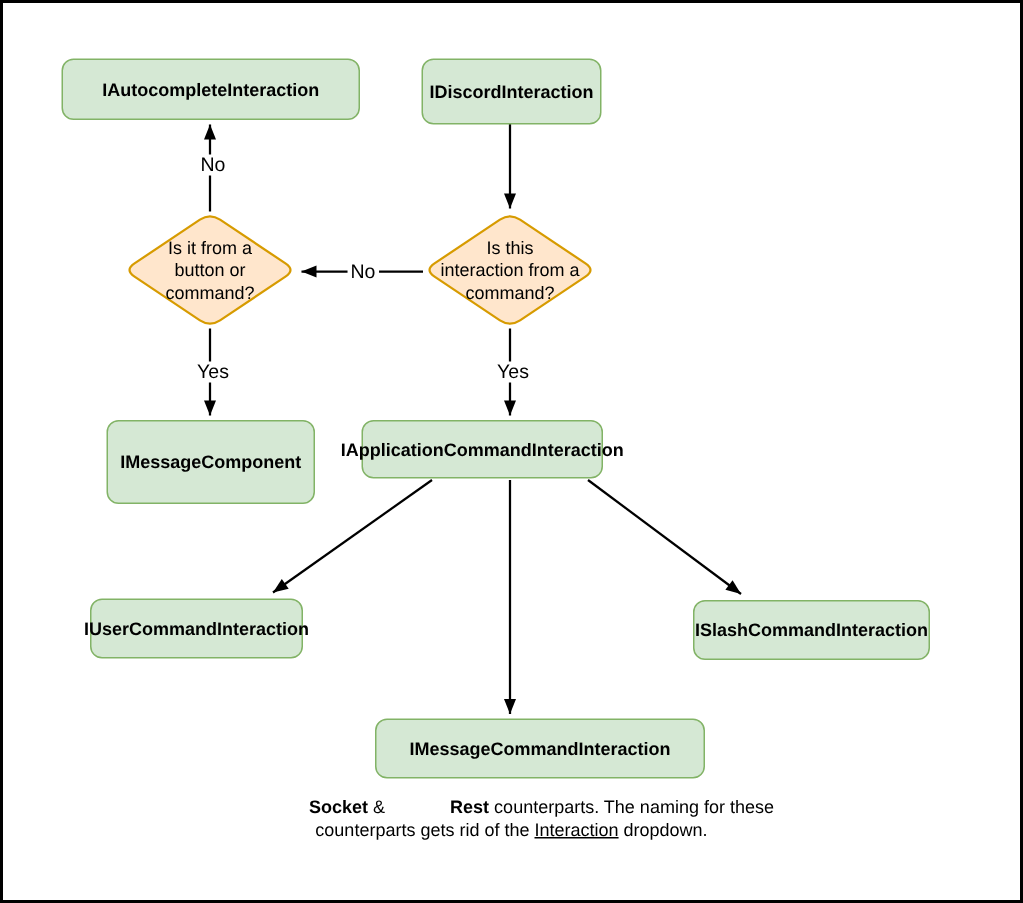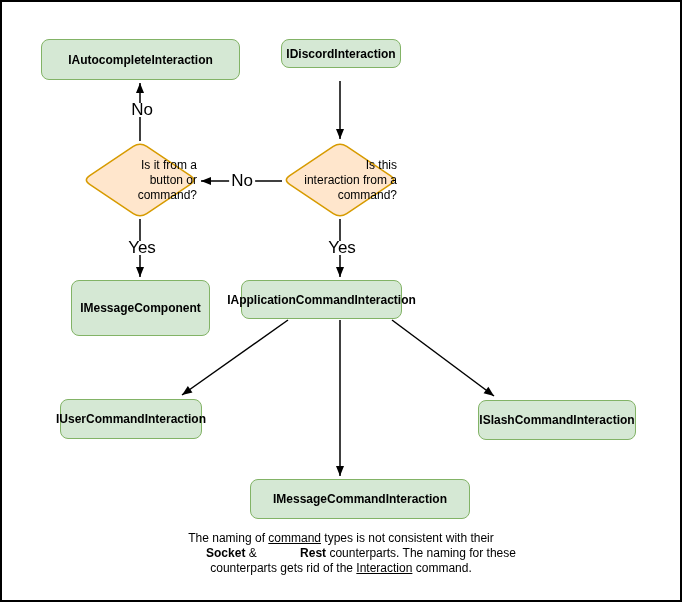--- a/index.html
+++ b/index.html
@@ -33,32 +33,32 @@
     border-radius:8px;
     display:flex; align-items:center; justify-content:center;
     font-size:12px; line-height:14px;
     text-align:center;
     color:var(--text, #000);
     font-weight:bold;
   }
   .decision-label {
     position:absolute;
     display:flex; flex-direction:column;
-    align-items:flex-end; justify-content:center;
+    align-items:center; justify-content:center;
     font-size:12px; line-height:15px;
     text-align:center;
     color:var(--text, #000);
     pointer-events:none;
   }
   .edge-label {
     position:absolute;
     transform:translate(-50%,-50%);
     background:var(--background, #fff);
     padding:0 2px;
-    font-size:17px; line-height:14px;
+    font-size:13px; line-height:14px;
     color:var(--text, #000);
   }
   .footer {
     position:absolute;
     left:50%; top:529px;
     transform:translateX(-50%);
     width:440px;
     text-align:center;
     font-size:12px; line-height:15px;
     color:var(--text, #000);
@@ -87,33 +87,33 @@
     <line class="edge" x1="140" y1="219" x2="140" y2="277" marker-end="url(#arrow)"></line>
     <line class="edge" x1="340" y1="219" x2="340" y2="277" marker-end="url(#arrow)"></line>
     <line class="edge" x1="288" y1="320" x2="182" y2="395" marker-end="url(#arrow)"></line>
     <line class="edge" x1="340" y1="320" x2="340" y2="476" marker-end="url(#arrow)"></line>
     <line class="edge" x1="392" y1="320" x2="494" y2="396" marker-end="url(#arrow)"></line>
   </svg>
 
   <div class="node" style="left:39px;top:37px;width:199px;height:41px">
     <span>IAutocompleteInteraction</span>
   </div>
-  <div class="node" style="left:279px;top:37px;width:120px;height:29px">
+  <div class="node" style="left:279px;top:37px;width:120px;height:44px">
     <span>IDiscordInteraction</span>
   </div>
   <div class="node" style="left:69px;top:278px;width:139px;height:56px">
     <span>IMessageComponent</span>
   </div>
   <div class="node" style="left:239px;top:278px;width:161px;height:39px">
     <span>IApplicationCommandInteraction</span>
   </div>
   <div class="node" style="left:58px;top:397px;width:142px;height:40px">
     <span>IUserCommandInteraction</span>
   </div>
-  <div class="node" style="left:476px;top:398px;width:158px;height:40px">
+  <div class="node" style="left:460px;top:398px;width:158px;height:40px">
     <span>ISlashCommandInteraction</span>
   </div>
   <div class="node" style="left:248px;top:477px;width:220px;height:40px">
     <span>IMessageCommandInteraction</span>
   </div>
 
   <div class="decision-label" style="left:81px;top:140px;width:114px;height:76px">
     <div>Is it from a</div>
     <div>button or</div>
     <div>command?</div>
@@ -123,18 +123,17 @@
     <div>interaction from a</div>
     <div>command?</div>
   </div>
 
   <span class="edge-label" style="left:140px;top:108px">No</span>
   <span class="edge-label" style="left:240px;top:179px">No</span>
   <span class="edge-label" style="left:140px;top:246px">Yes</span>
   <span class="edge-label" style="left:340px;top:246px">Yes</span>
 
   <div class="footer">
-    <div><span>The naming of </span><span class="u">command</span><span> types is not consistent with their</span></div>
     <div><b>Socket</b><span> &amp; </span><b>Rest</b><span> counterparts. The naming for these</span></div>
-    <div><span>counterparts gets rid of the </span><span class="u">Interaction</span><span> command.</span></div>
+    <div><span>counterparts gets rid of the </span><span class="u">Interaction</span><span> dropdown.</span></div>
   </div>
 
 </div>
 
 </body></html>

